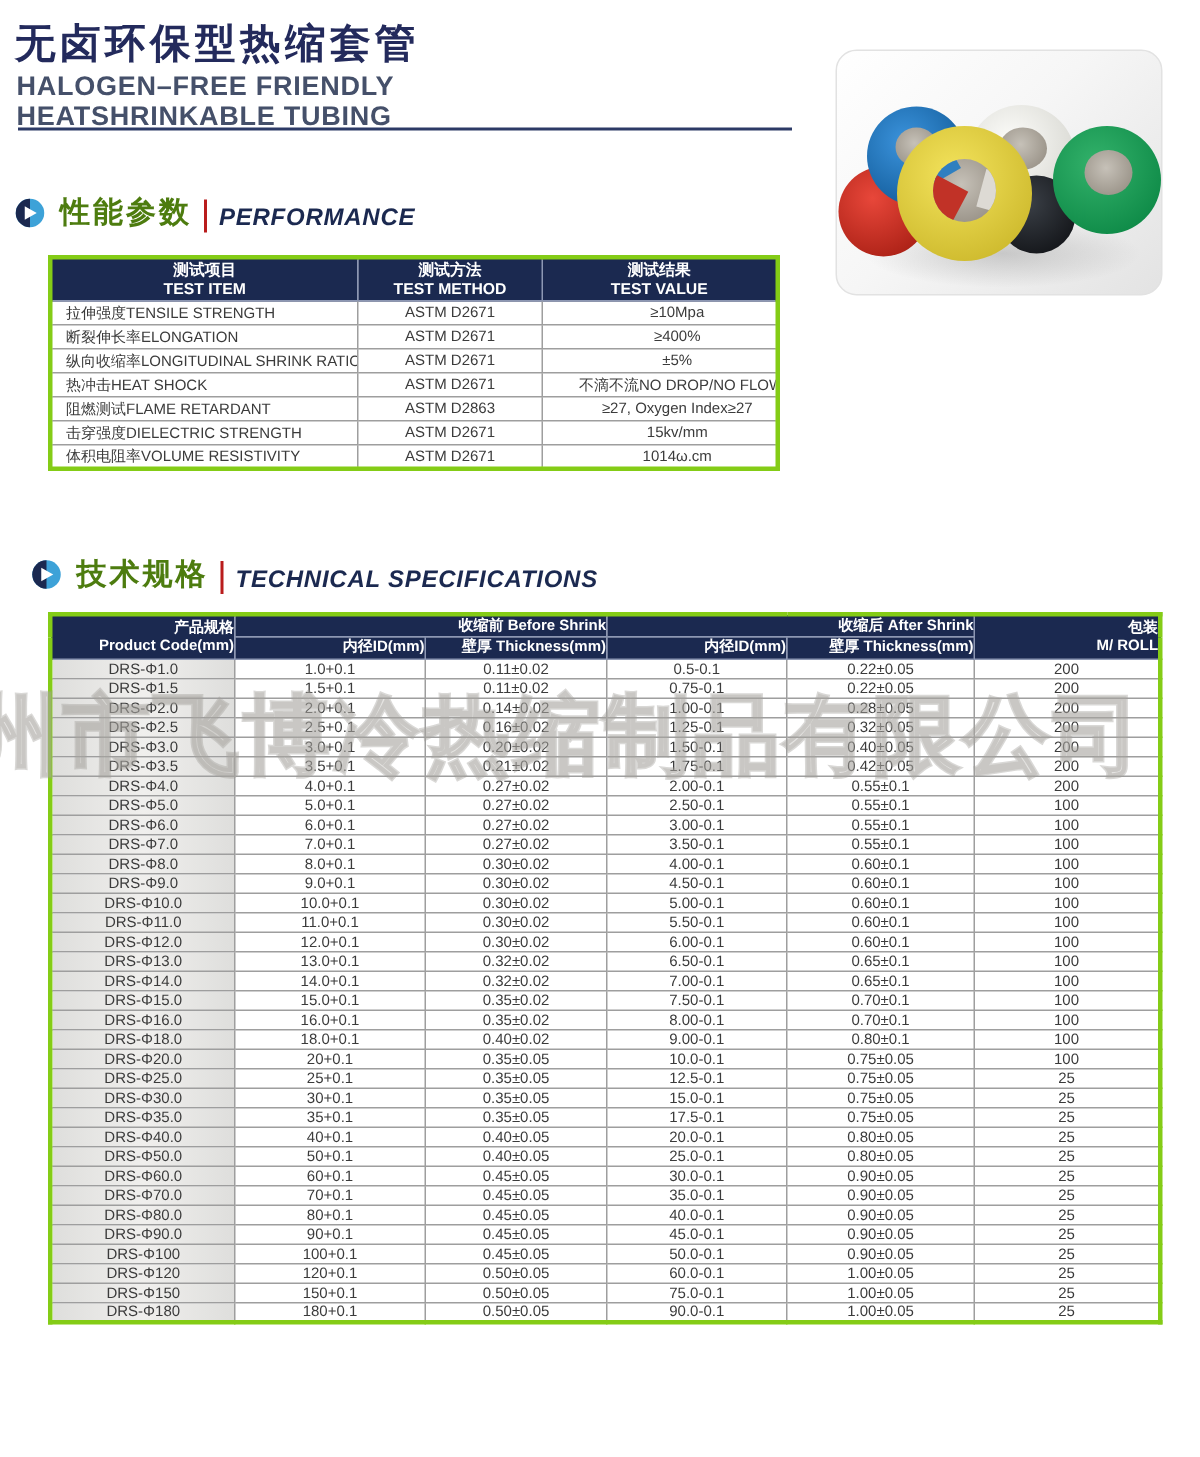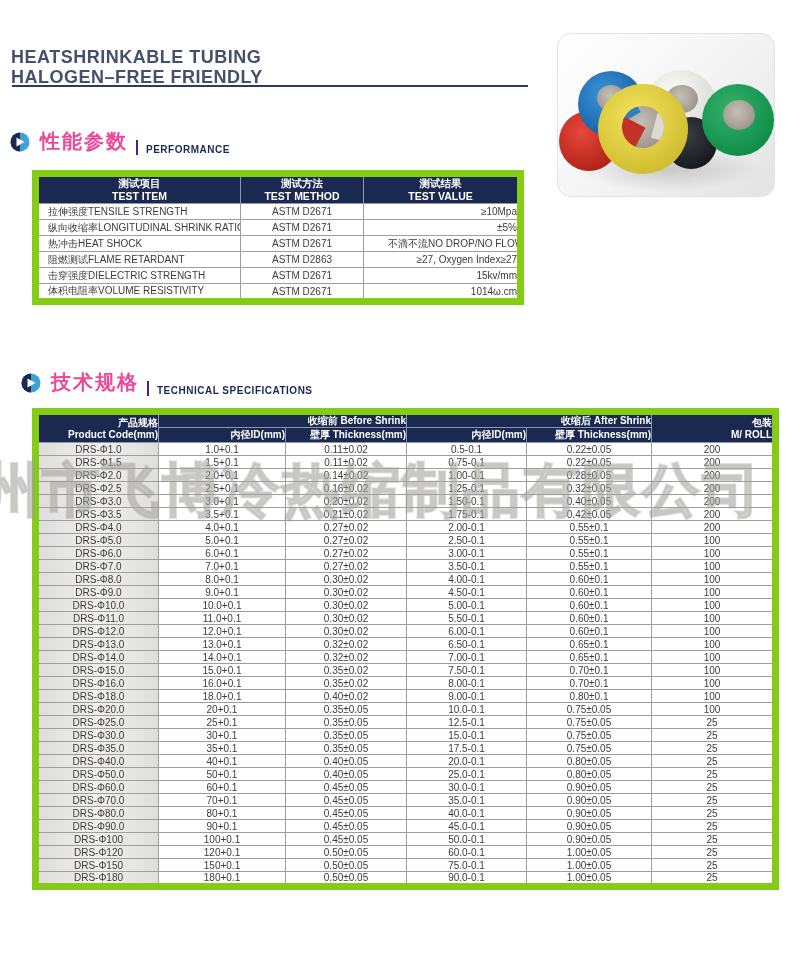--- a/index.html
+++ b/index.html
@@ -44,63 +44,64 @@
   .wedge-blue { position:absolute; left:-4px; top:-4px; width:20px; height:16px;
                 background:#2f7fc0; transform:rotate(-30deg); }
   .wedge-lite { position:absolute; right:-4px; top:8px; width:14px; height:26px;
                 background:#dddad4; transform:rotate(15deg); }
 
   
   .sec { position:absolute; display:flex; align-items:center; }
   .sec-perf { left:10px; top:128px; }
   .sec-spec { left:21px; top:369px; }
   .sec-icon { width:20px; height:20px; margin-right:10px; }
-  .sec-cn { font-size:20px; font-weight:bold; color:#ec4899; letter-spacing:2px; }
-  .sec-en { font-size:10px; font-weight:bold; color:#1b2950; letter-spacing:0.5px;
-            border-left:2px solid #4c1d95; padding-left:8px; margin-left:8px;
-            padding-top:4px; align-self:flex-end; }
+  .sec-cn { font-size:20px; font-weight:bold; color:#4d7c0f; letter-spacing:2px; }
+  .sec-en { font-size:16px; font-weight:bold; color:#1b2950; letter-spacing:0.5px;
+            border-left:2px solid #b91c1c; padding-left:8px; margin-left:8px;
+            padding-top:4px; align-self:flex-end;font-style:italic; }
 
   
   table { border-collapse:collapse; table-layout:fixed; position:absolute;
-          border:7px solid #84cc16; }
+          border:3px solid #84cc16; }
   th { background:#1b2950; color:#ffffff; font-weight:bold; font-size:10.5px;
        border:1px solid #8d97b3; text-align:center; line-height:13px; }
   td { border:1px solid #9e9e9e; color:#3b3b3b; background:#fff;
        white-space:nowrap; overflow:hidden; }
 
   
   .perf { left:32px; top:170px; width:485px; }
   .perf th { height:29px; }
   .perf td { height:16px; font-size:10px; }
   .perf td:nth-child(1) { text-align:left; padding-left:9px; }
   .perf td:nth-child(2) { text-align:center; }
-  .perf td:nth-child(3) { text-align:right; padding-left:24px; }
+  .perf td:nth-child(3) { text-align:center; padding-left:24px; }
   .perf th span { display:block; }
 
   
   .spec { left:32px; top:408px; width:740px; }
   .spec thead th { height:15px; font-size:10px; line-height:12px;text-align:right; }
   .spec td { height:13px; font-size:10px; text-align:center; }
   .spec td:first-child { background:linear-gradient(90deg,#dededc 0%,#f0efed 50%,#dededc 100%); }
   .spec th.two-line { line-height:12px; }
 
   
   .watermark { position:absolute; left:-18px; top:452px; z-index:6;
                font-size:58px; font-weight:bold; white-space:nowrap; letter-spacing:2px;
                color:rgba(178,175,170,0.35); -webkit-text-stroke:2px rgba(160,157,152,0.40);
                pointer-events:none; }
 </style>
 </head>
 <body>
 
 <div class="page">
 
+  <div class="title-cn">无卤环保型热缩套管</div>
   <div class="subtitle">
+    <div>HALOGEN–FREE FRIENDLY</div>
     <div>HEATSHRINKABLE TUBING</div>
-    <div>HALOGEN–FREE FRIENDLY</div>
   </div>
   <div class="rule"></div>
 
   <div class="photo">
     <div class="shadow"></div>
     <div class="roll roll-blue">
       <div class="core"></div>
     </div>
     <div class="roll roll-red"></div>
     <div class="roll roll-white">
@@ -149,20 +150,25 @@
           <span>测试结果</span>
           <span>TEST VALUE</span>
         </th>
       </tr>
     </thead>
     <tbody>
         <tr>
           <td>拉伸强度TENSILE STRENGTH</td>
           <td>ASTM D2671</td>
           <td>≥10Mpa</td>
+        </tr>
+        <tr>
+          <td>断裂伸长率ELONGATION</td>
+          <td>ASTM D2671</td>
+          <td>≥400%</td>
         </tr>
         <tr>
           <td>纵向收缩率LONGITUDINAL SHRINK RATIO</td>
           <td>ASTM D2671</td>
           <td>±5%</td>
         </tr>
         <tr>
           <td>热冲击HEAT SHOCK</td>
           <td>ASTM D2671</td>
           <td>不滴不流NO DROP/NO FLOW</td>

